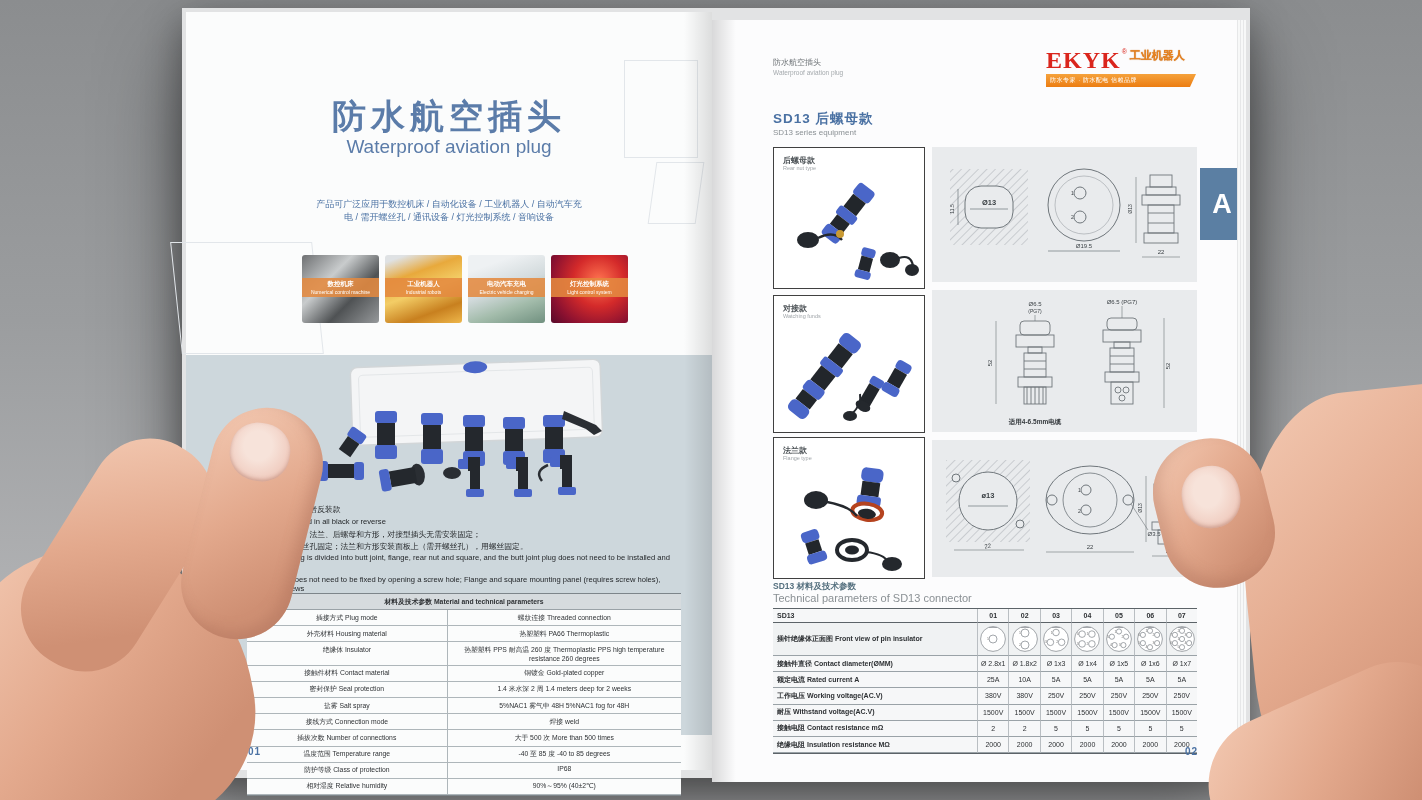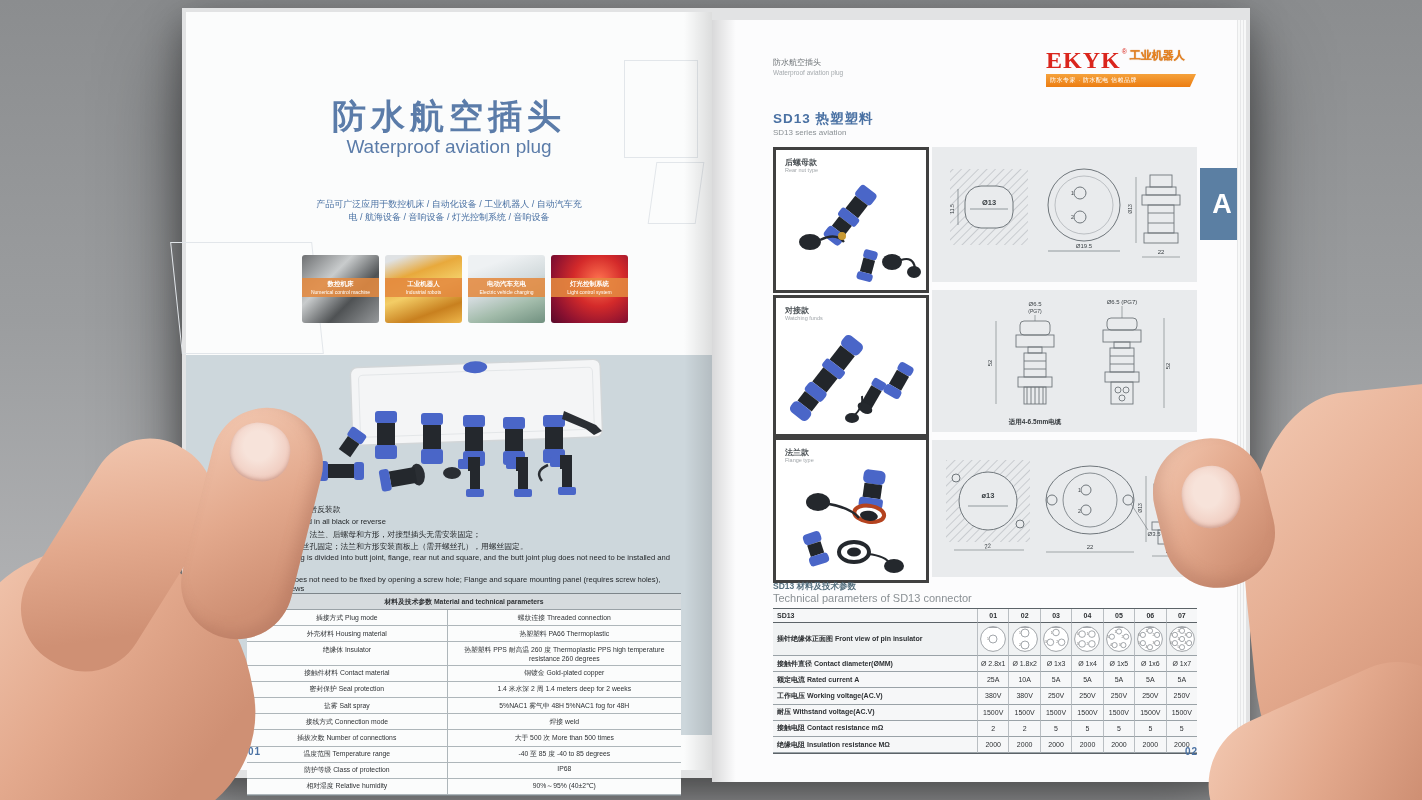--- a/index.html
+++ b/index.html
@@ -57,21 +57,21 @@
   .logo .ekyk{font-family:"Liberation Serif","DejaVu Serif",serif;font-weight:bold;
     font-size:24px;line-height:24px;color:#da251c;letter-spacing:1px;}
   .logo .reg{font-size:7px;color:#da251c;vertical-align:top;margin-left:1px;}
   .logo .cnm{font-size:11px;font-weight:bold;color:#e8821e;margin-left:3px;margin-bottom:2px;
     text-shadow:0 0 1px #b45f10;}
   .logo .banner{margin-top:2px;background:linear-gradient(180deg,#f5a23c,#ec7d12);
     clip-path:polygon(0 0,100% 0,96% 100%,0 100%);color:#fff;font-size:6px;
     padding:2px 6px 2px 4px;letter-spacing:.5px;white-space:nowrap;}
   .sec-cn{position:absolute;left:61px;top:90px;font-size:13.5px;font-weight:bold;color:#4a71a3;letter-spacing:1px;}
   .sec-en{position:absolute;left:61px;top:108px;font-size:8px;color:#8a9094;}
-  .card{position:absolute;left:61px;width:150px;background:#fff;border:3px solid #404040;}
+  .card{position:absolute;left:61px;width:150px;background:#fff;border:1px solid #404040;}
   .card .lbl-cn{position:absolute;left:9px;top:7px;font-size:8px;color:#4c5256;font-weight:bold;}
   .card .lbl-en{position:absolute;left:9px;top:17px;font-size:5.5px;color:#a0a5a9;}
   .dpanel{position:absolute;left:220px;width:265px;background:#e9ebed;}
   .atab{position:absolute;left:488px;top:148px;width:44px;height:72px;background:#5b7fa3;
     color:#fff;font-size:27px;font-weight:bold;display:flex;align-items:center;justify-content:center;}
   .ptitle-cn{position:absolute;left:61px;top:561px;font-size:8.5px;color:#55707f;font-weight:bold;}
   .ptitle-en{position:absolute;left:61px;top:572px;font-size:11px;color:#8a9094;}
   .rtable{position:absolute;left:61px;top:588px;width:424px;display:grid;
     grid-template-columns:204px repeat(7,1fr);font-size:7px;color:#2e3134;
     border-top:1.4px solid #5c6368;border-bottom:1.4px solid #5c6368;background:#f6f7f8;}
@@ -94,21 +94,21 @@
 <div class="book-under"></div>
 
 <div class="page page-left">
   <div class="deco" style="left:438px;top:48px;width:72px;height:96px;"></div>
   <div class="deco" style="left:466px;top:150px;width:46px;height:60px;transform:skewX(-8deg);"></div>
   <div class="deco" style="left:-10px;top:230px;width:140px;height:110px;transform:skewX(6deg);"></div>
 
   <div class="lp-title">防水航空插头</div>
   <div class="lp-sub">Waterproof aviation plug</div>
   <div class="lp-apps-cn">产品可广泛应用于数控机床 / 自动化设备 / 工业机器人 / 自动汽车充
-电 / 航海设备 / 音响设备 / 灯光控制系统 / 音响设备</div>
+电 / 需开螺丝孔 / 通讯设备 / 灯光控制系统 / 音响设备</div>
 
   <div class="thumbs">
     <div class="thumb t1">
       <div class="band">
           <span class="cn">数控机床</span>
           <span class="en">Numerical control machine</span>
         </div>
     </div>
     <div class="thumb t2">
       <div class="band">
@@ -248,22 +248,22 @@
 
   <div class="logo">
     <div class="row1">
       <span class="ekyk">EKYK</span>
         <span class="reg">®</span>
       <span class="cnm">工业机器人</span>
     </div>
     <div class="banner">防水专家 · 防水配电  信赖品牌</div>
   </div>
 
-  <div class="sec-cn">SD13 热塑塑料</div>
-  <div class="sec-en">SD13 series aviation</div>
+  <div class="sec-cn">SD13 后螺母款</div>
+  <div class="sec-en">SD13 series equipment</div>
 
   <div class="card" style="top:127px;height:140px;">
     <span class="lbl-cn">后螺母款</span>
     <span class="lbl-en">Rear nut type</span>
     <svg width="148" height="112" viewBox="0 0 148 112" style="position:absolute;left:0;top:26px;">
       <g transform="translate(72,42) rotate(38)">
         <rect x="-10" y="-36" width="20" height="14" rx="4" fill="#4a66c8"></rect>
           <rect x="-8" y="-22" width="16" height="16" fill="#22262b"></rect>
         <rect x="-11" y="-6" width="22" height="10" rx="3" fill="#4a66c8"></rect>
           <rect x="-8" y="4" width="16" height="12" fill="#22262b"></rect>

